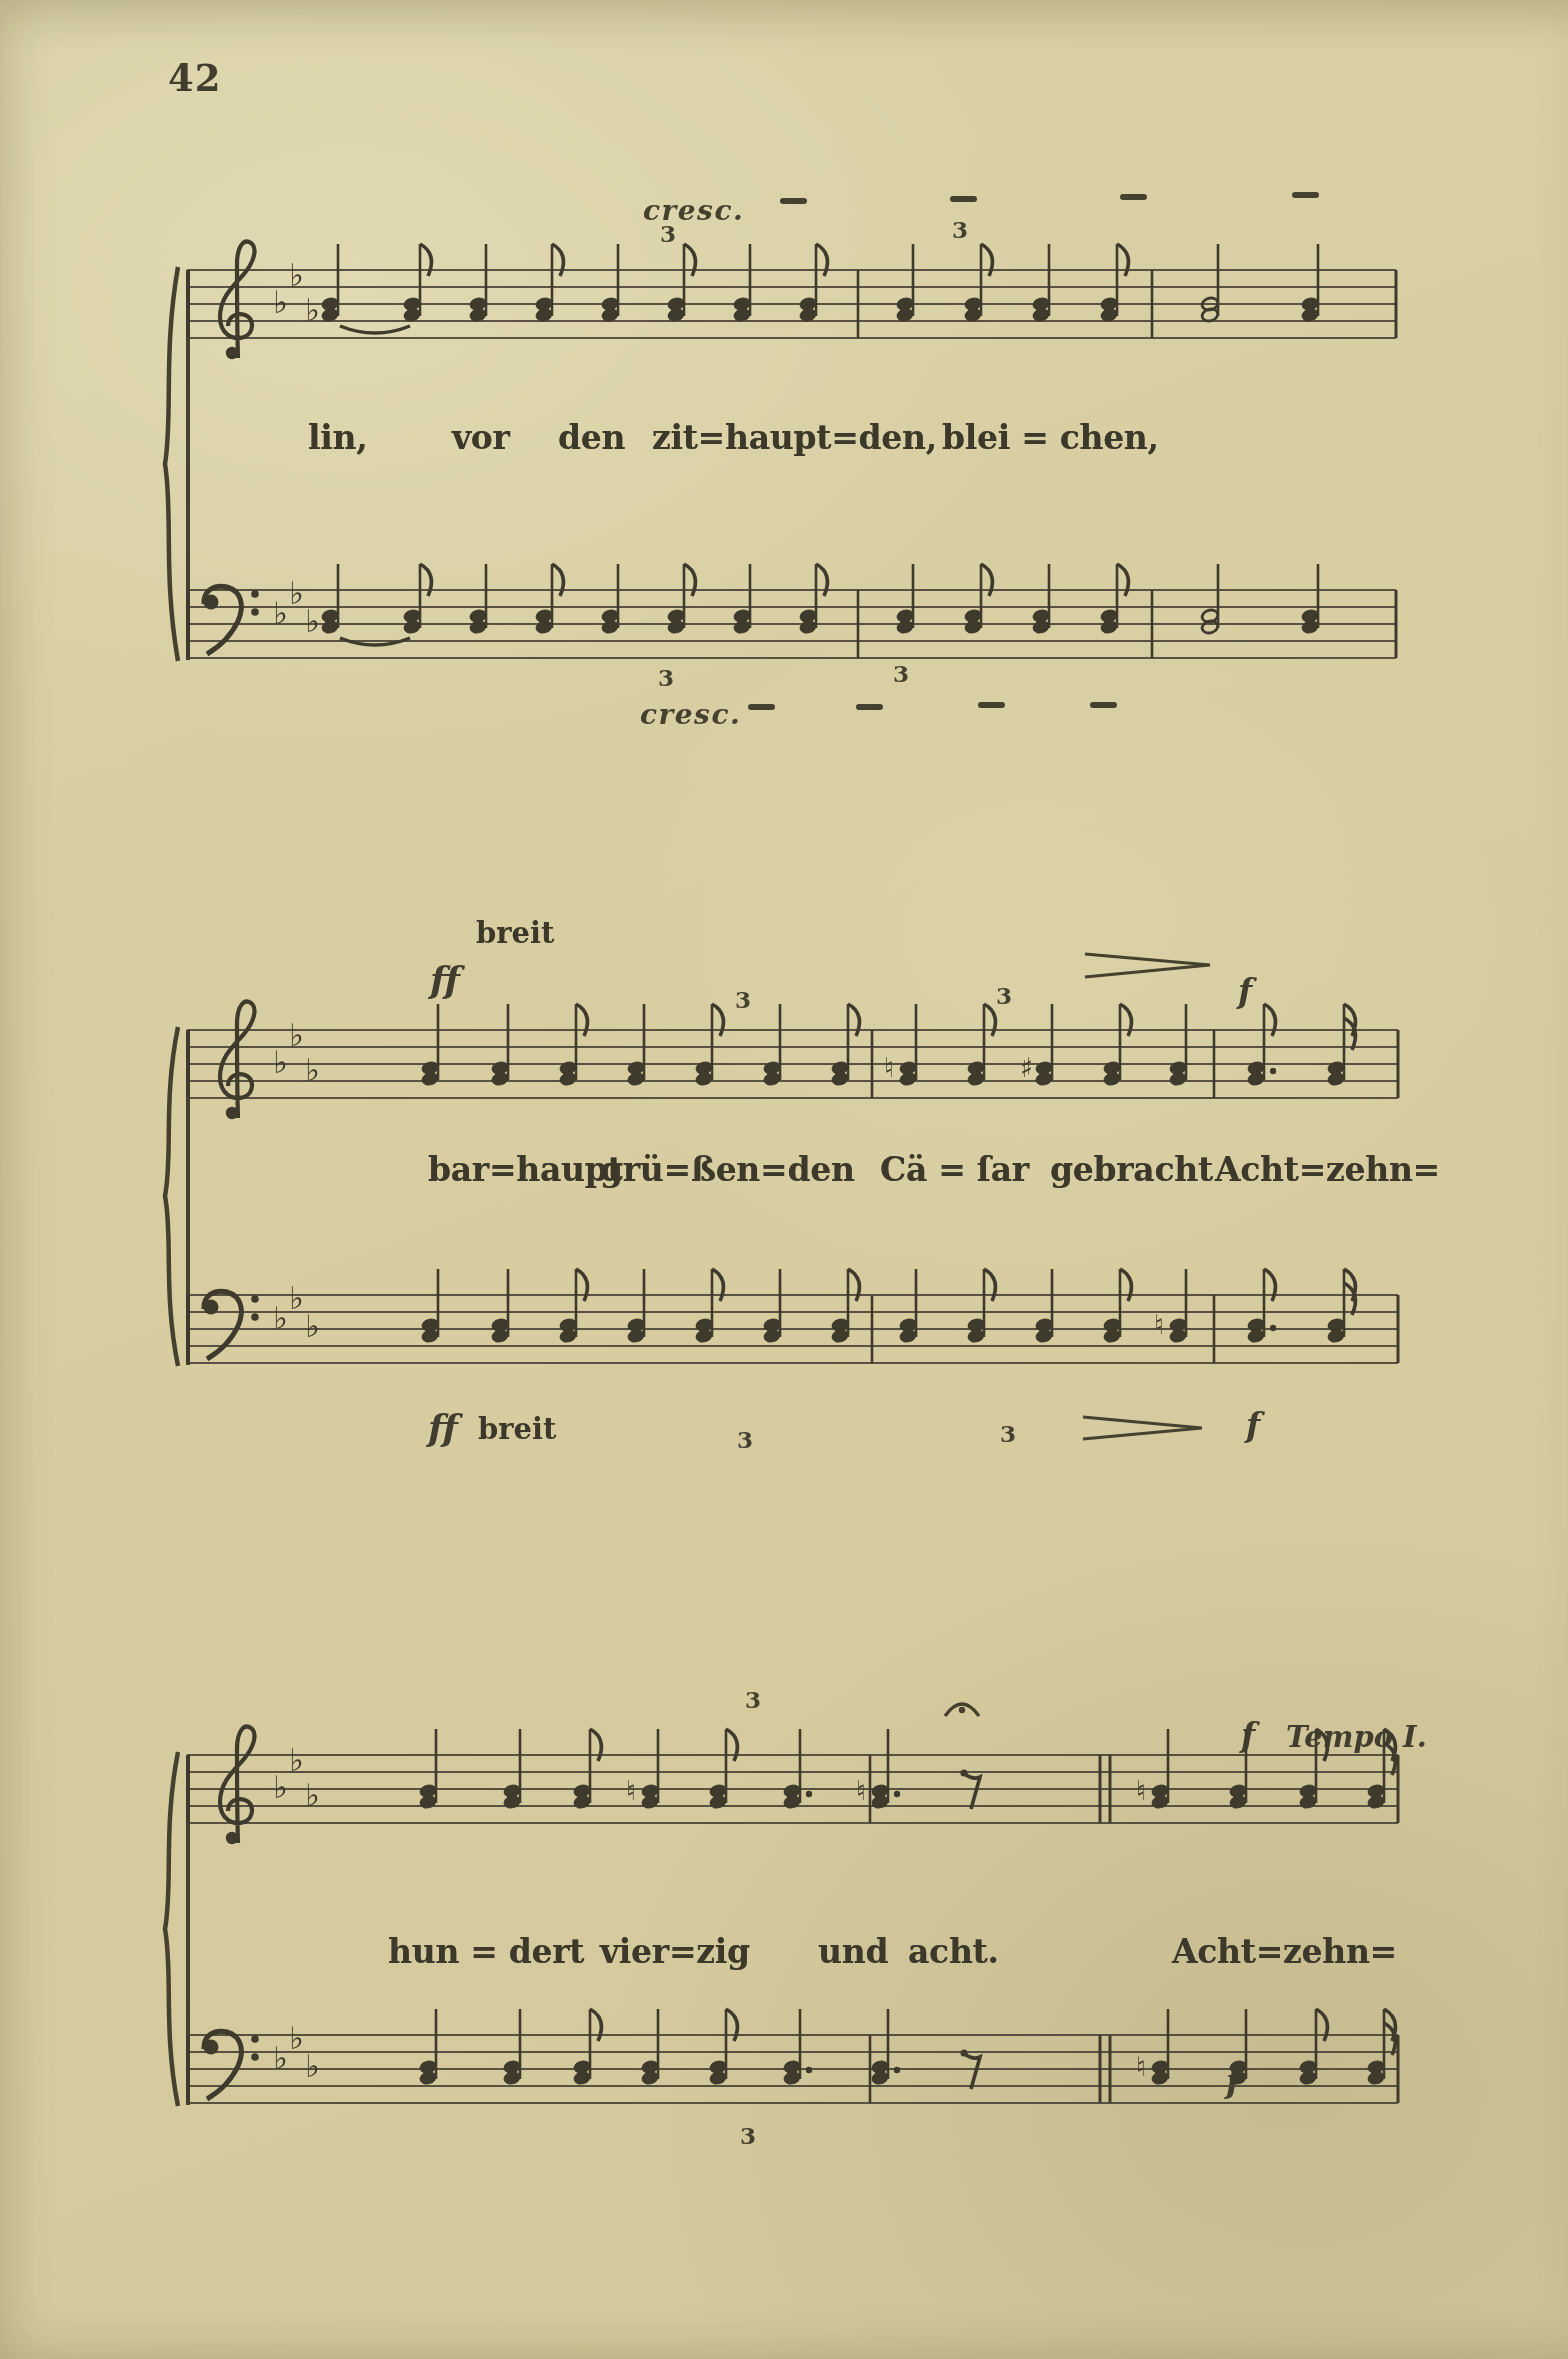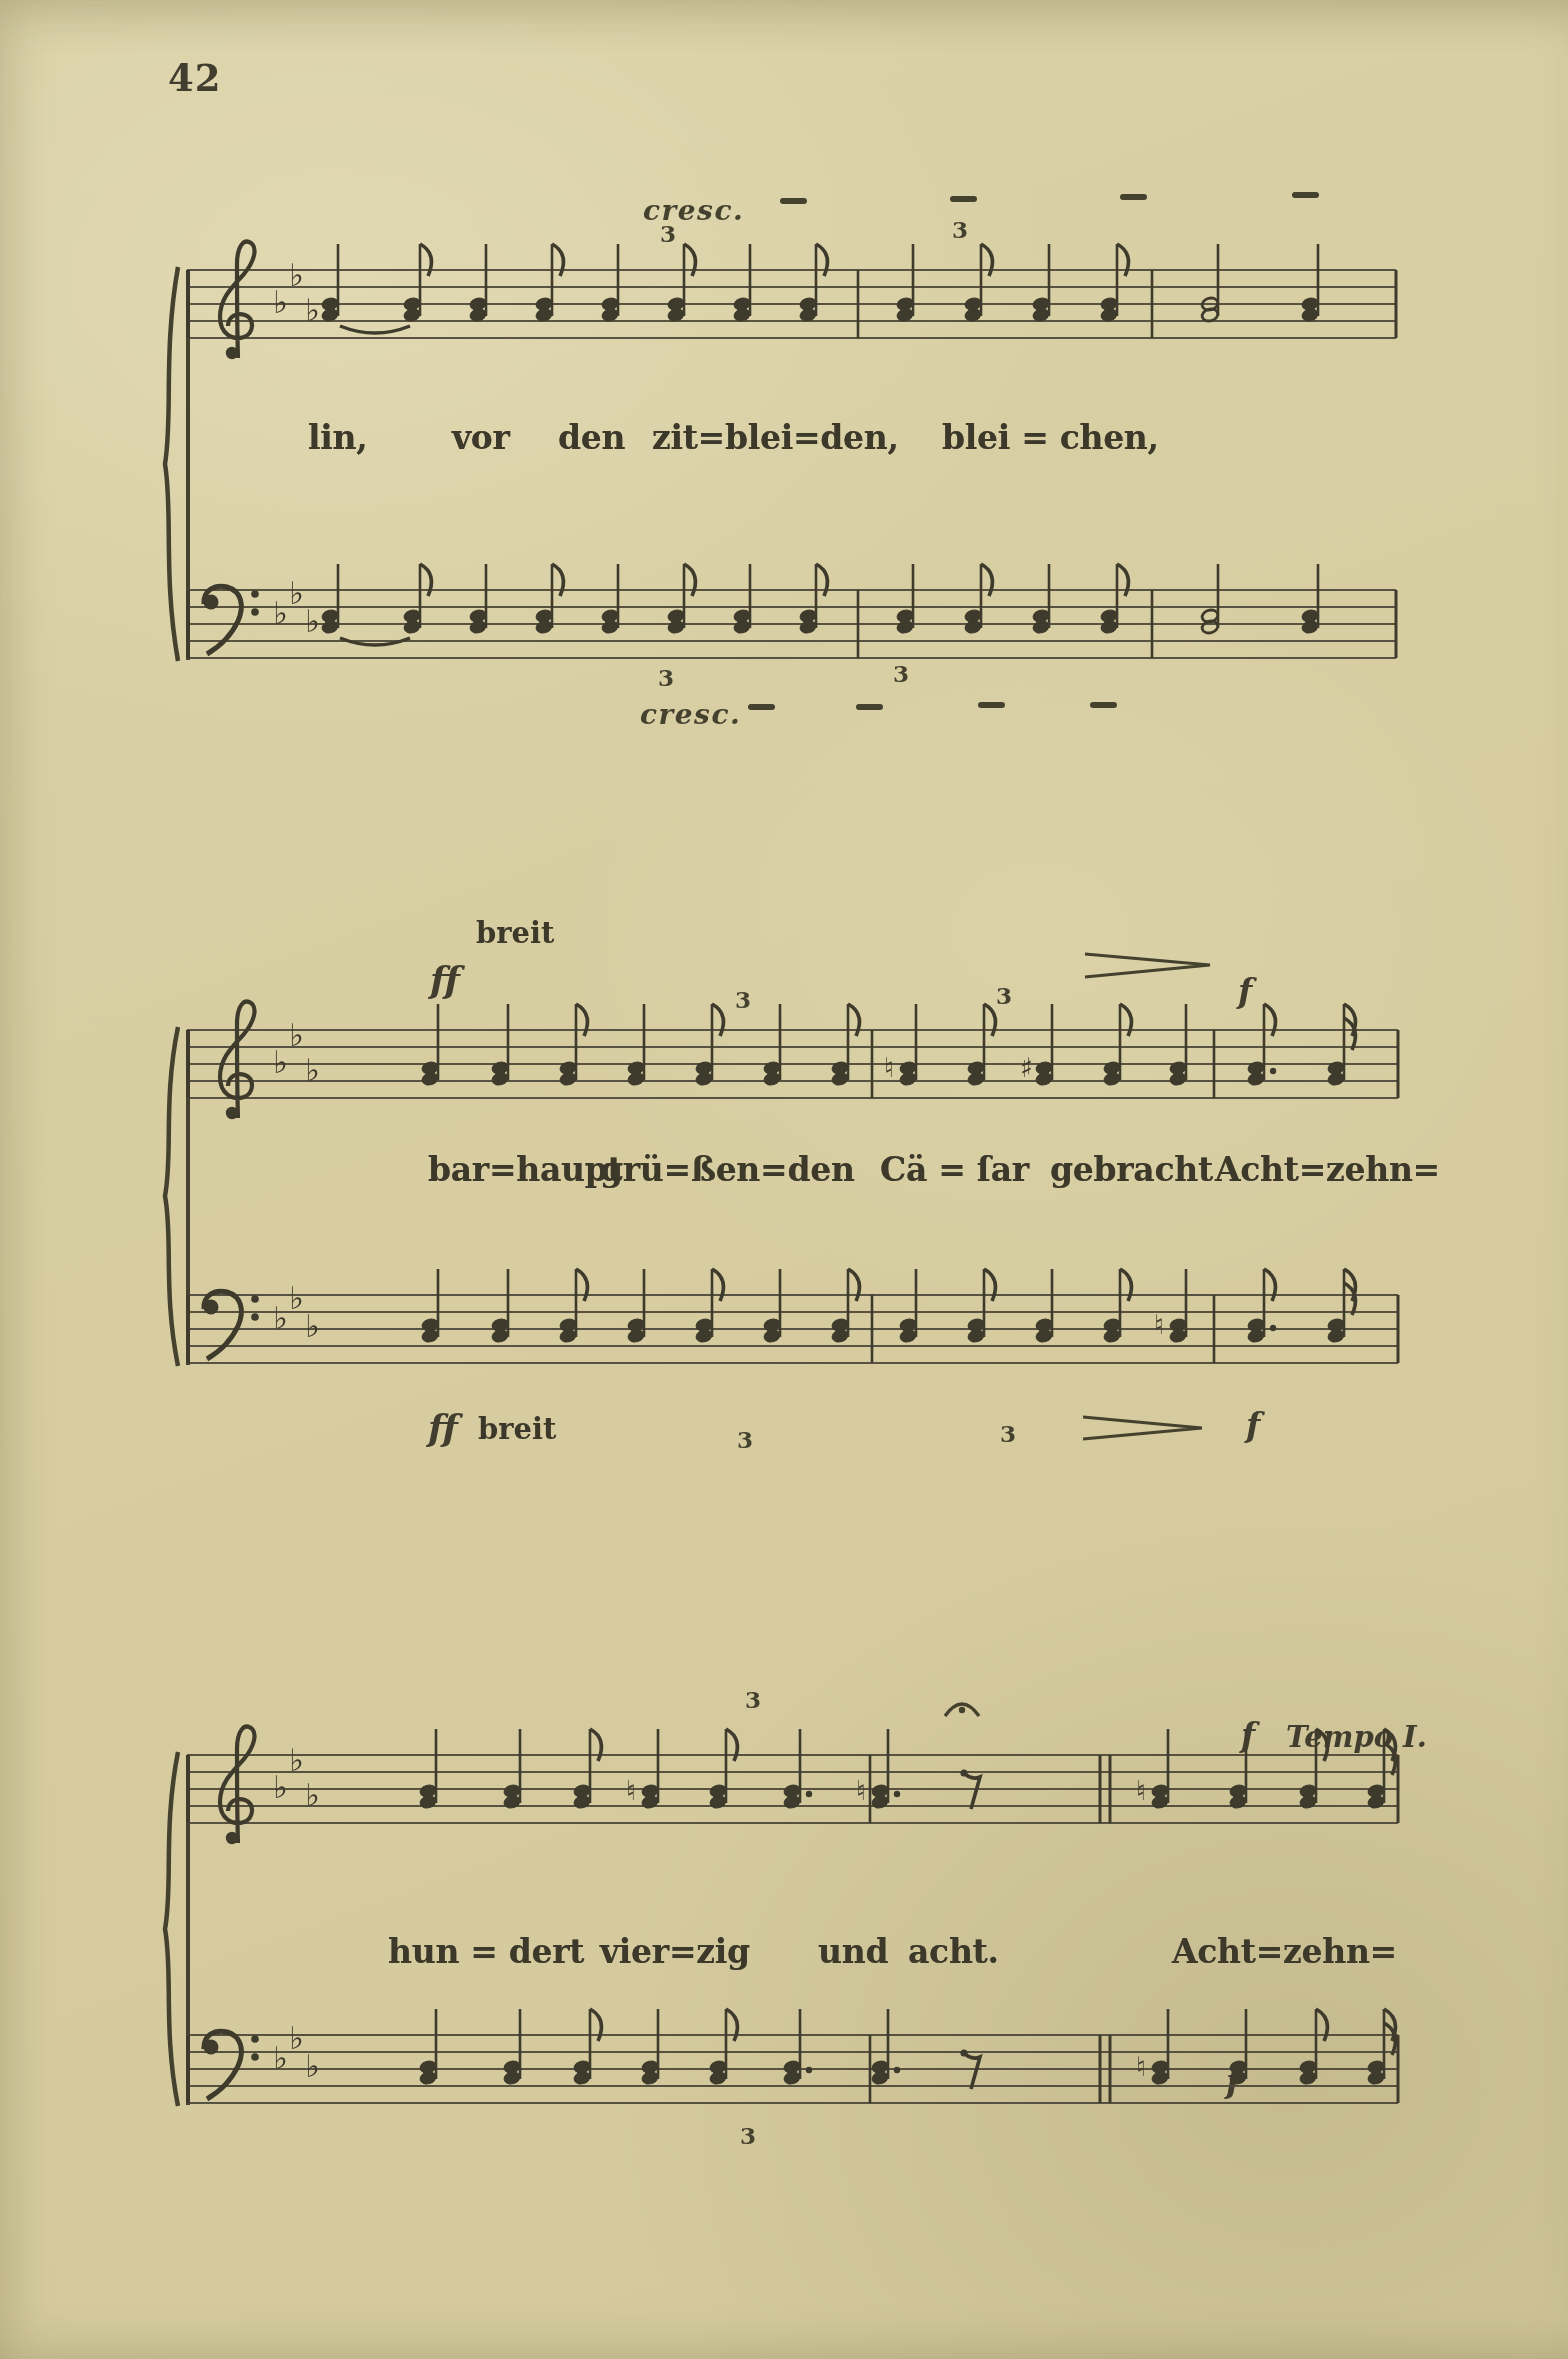--- a/index.html
+++ b/index.html
@@ -44,21 +44,21 @@
   <div class="abs trip" style="left:952px;top:216px;">3</div>
 
   <div class="sysline" style="left:186px;top:270px;height:390px;"></div>
   <svg width="22" height="400" style="left:160px;top:264px;" viewBox="0 0 22 400">
     <path d="M18 3 C3 88 13 152 5 200 C13 248 3 312 18 397" fill="none" stroke="#45412f" stroke-width="4.5"></path>
   </svg>
 
   <div class="abs lyr" style="left:308px;top:418px;">lin,</div>
   <div class="abs lyr" style="left:452px;top:418px;">vor</div>
   <div class="abs lyr" style="left:558px;top:418px;">den</div>
-  <div class="abs lyr" style="left:652px;top:418px;">zit=blei=den,</div>
+  <div class="abs lyr" style="left:652px;top:418px;">zit=haupt=den,</div>
   <div class="abs lyr" style="left:942px;top:418px;">blei = chen,</div>
 
   <div class="abs trip" style="left:658px;top:664px;">3</div>
   <div class="abs trip" style="left:893px;top:660px;">3</div>
   <div class="abs cresc" style="left:640px;top:688px;">cresc.</div>
   <div class="dash" style="left:748px;top:704px;"></div>
   <div class="dash" style="left:856px;top:704px;"></div>
   <div class="dash" style="left:978px;top:702px;"></div>
   <div class="dash" style="left:1090px;top:702px;"></div>
 

